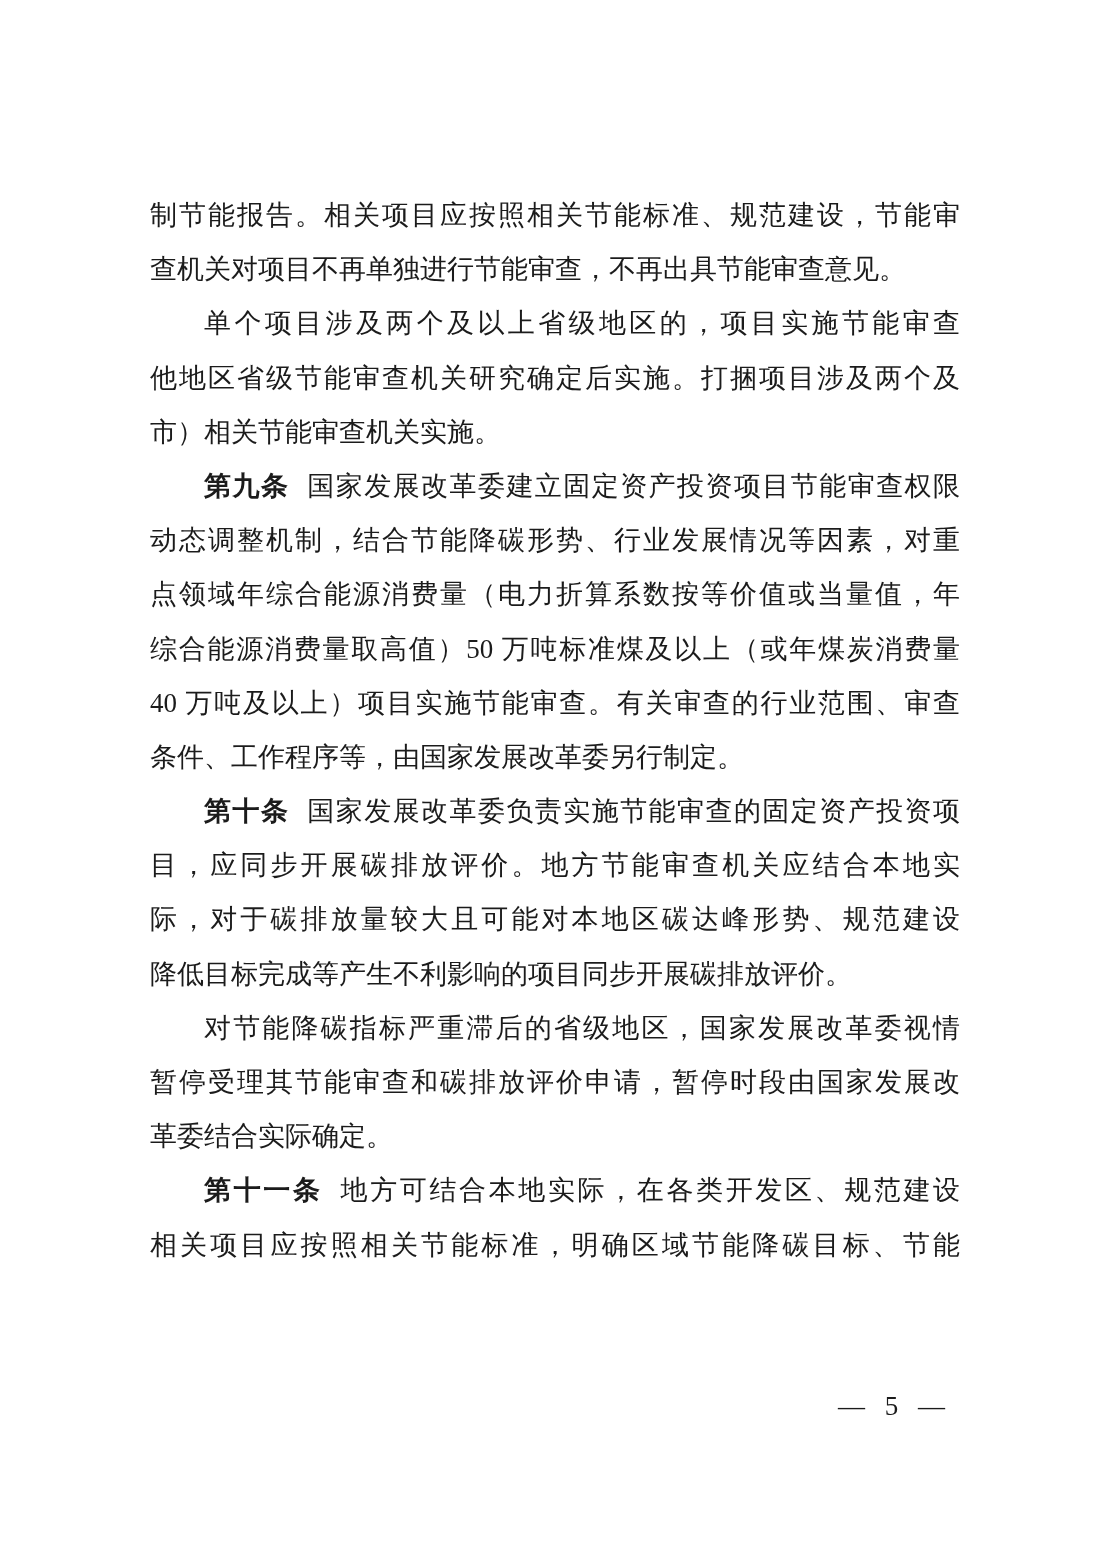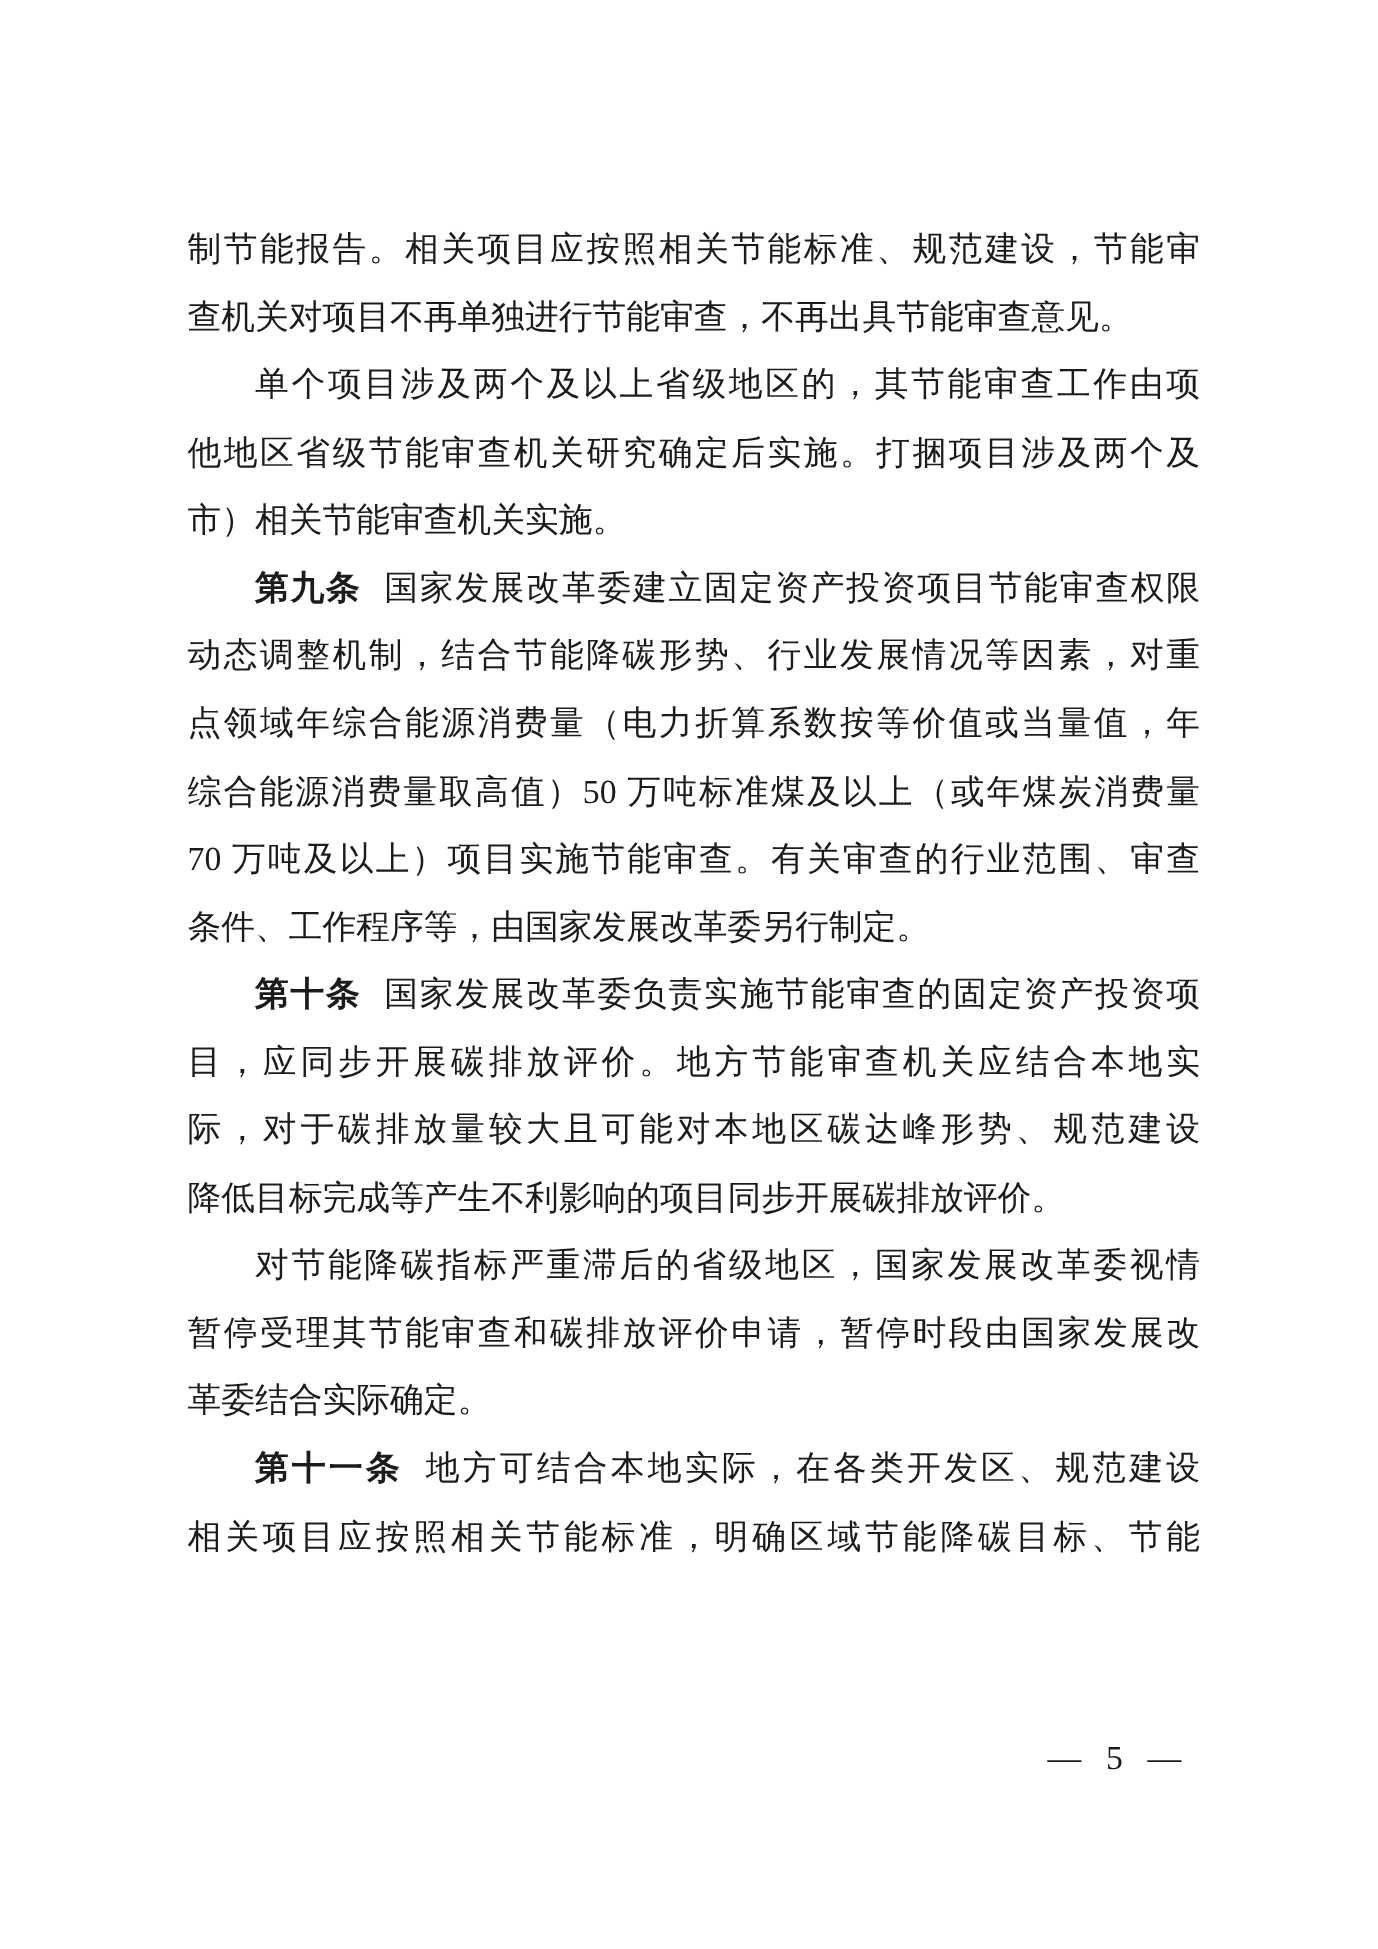--- a/index.html
+++ b/index.html
@@ -12,21 +12,21 @@
     width: 1102px;
     height: 1559px;
     background: #ffffff;
     font-family: "Liberation Serif", "DejaVu Serif", serif;
     color: #1b1b1b;
     overflow: hidden;
   }
   .content {
     position: absolute;
     left: 150px;
-    top: 172px;
+    top: 188px;
     width: 810px;
   }
   .line {
     font-size: 27px;
     line-height: 54.2px;
     height: 54.2px;
     text-align: justify;
     text-align-last: justify;
     letter-spacing: 0;
   }
@@ -56,30 +56,30 @@
     color: #1b1b1b;
   }
 </style>
 </head>
 <body>
 
 <div class="page">
   <div class="content">
     <div class="line">制节能报告。相关项目应按照相关节能标准、规范建设，节能审</div>
     <div class="line end">查机关对项目不再单独进行节能审查，不再出具节能审查意见。</div>
-    <div class="line in">单个项目涉及两个及以上省级地区的，其节能审查工作由项</div>
+    <div class="line in">单个项目涉及两个及以上省级地区的，项目实施节能审查</div>
     <div class="line">他地区省级节能审查机关研究确定后实施。打捆项目涉及两个及</div>
     <div class="line end">市）相关节能审查机关实施。</div>
     <div class="line in">
       <span class="term">第九条</span><span>国家发展改革委建立固定资产投资项目节能审查权限</span>
     </div>
     <div class="line">动态调整机制，结合节能降碳形势、行业发展情况等因素，对重</div>
     <div class="line">点领域年综合能源消费量（电力折算系数按等价值或当量值，年</div>
     <div class="line">综合能源消费量取高值）50 万吨标准煤及以上（或年煤炭消费量</div>
-    <div class="line">70 万吨及以上）项目实施节能审查。有关审查的行业范围、审查</div>
+    <div class="line">40 万吨及以上）项目实施节能审查。有关审查的行业范围、审查</div>
     <div class="line end">条件、工作程序等，由国家发展改革委另行制定。</div>
     <div class="line in">
       <span class="term">第十条</span><span>国家发展改革委负责实施节能审查的固定资产投资项</span>
     </div>
     <div class="line">目，应同步开展碳排放评价。地方节能审查机关应结合本地实</div>
     <div class="line">际，对于碳排放量较大且可能对本地区碳达峰形势、规范建设</div>
     <div class="line end">降低目标完成等产生不利影响的项目同步开展碳排放评价。</div>
     <div class="line in">对节能降碳指标严重滞后的省级地区，国家发展改革委视情</div>
     <div class="line">暂停受理其节能审查和碳排放评价申请，暂停时段由国家发展改</div>
     <div class="line end">革委结合实际确定。</div>

